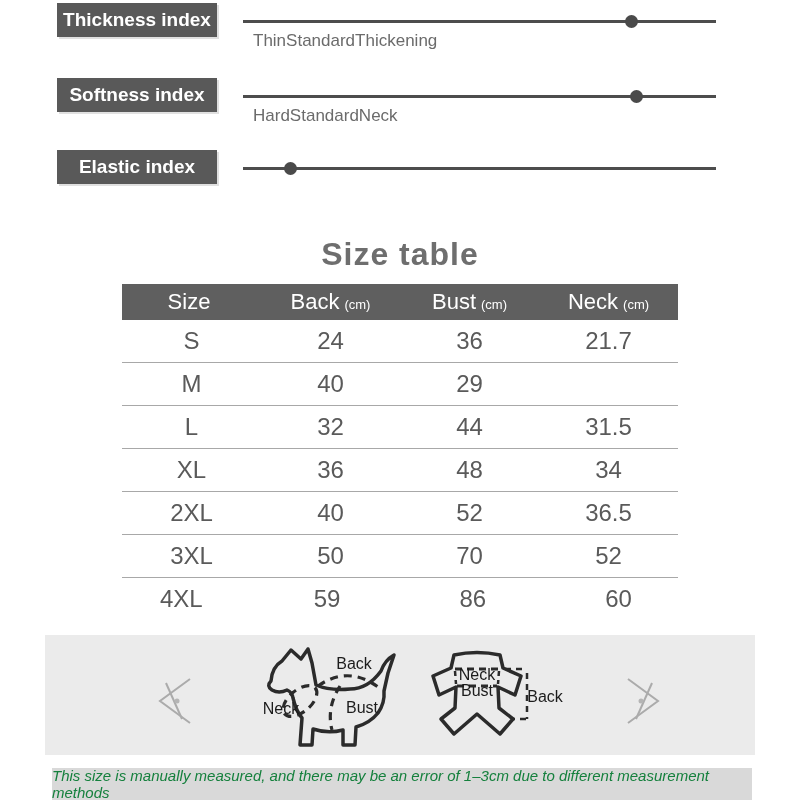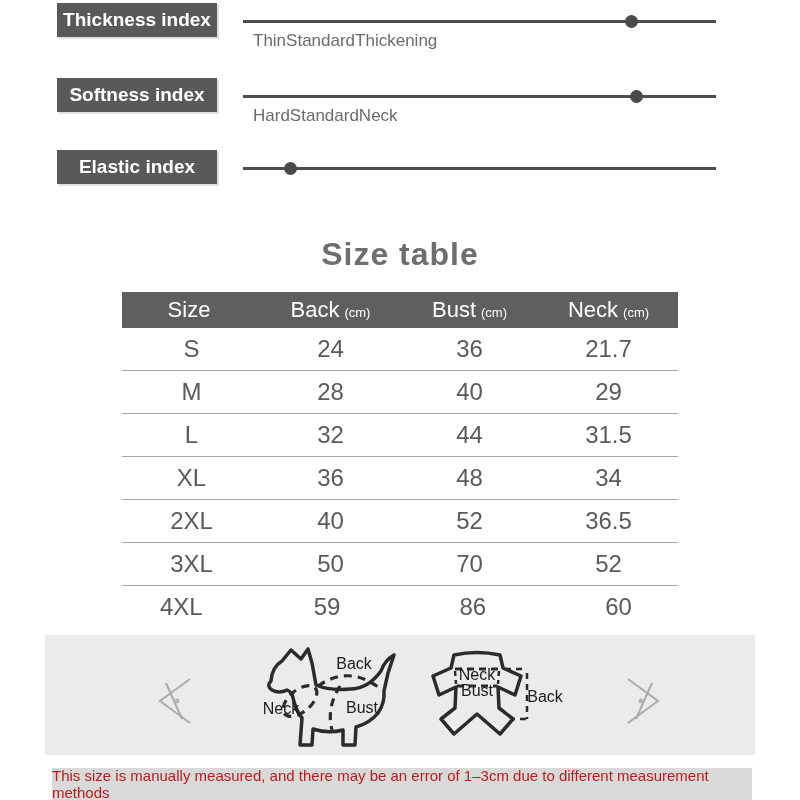--- a/index.html
+++ b/index.html
@@ -17,38 +17,38 @@
   .idx-dot{position:absolute;top:12px;width:13px;height:13px;border-radius:50%;
            background:#4a4a4a;margin-left:-6px;}
   .idx-labels{position:absolute;left:0;top:28px;width:473px;display:flex;
               padding:0 10px;box-sizing:border-box;}
   .idx-labels span{font-size:17px;color:#6b6b6b;}
 
   
   .size-title{position:absolute;left:122px;top:236px;width:556px;text-align:center;
               font-size:32px;font-weight:700;color:#6e6e6e;letter-spacing:1px;}
   .size-table{position:absolute;left:122px;top:284px;width:556px;}
-  .thead{display:flex;background:#5f5f5f;height:36px;align-items:center;margin-top:8px;}
+  .thead{display:flex;background:#5f5f5f;height:36px;align-items:center;}
   .th{width:25%;display:flex;justify-content:center;align-items:baseline;gap:5px;
       color:#ffffff;font-size:22px;}
   .th .unit{font-size:13px;}
   .trow{display:flex;height:42px;align-items:center;border-bottom:1px solid #a8a8a8;}
   .trow:last-child{border-bottom:none;gap:27px;}
   .td{width:25%;text-align:center;font-size:24px;color:#5a5a5a;}
 
   
   .strip{position:absolute;left:45px;top:635px;width:710px;height:120px;background:#ebebeb;}
   .strip svg{position:absolute;}
   .dlabel{position:absolute;transform:translate(-50%,-50%);font-size:16px;color:#1c1c1c;
           white-space:nowrap;}
 
   
   .footer-bar{position:absolute;left:52px;top:768px;width:700px;height:32px;
               background:#d9d9d9;display:flex;align-items:center;justify-content:center;}
-  .footer-bar span{font-size:15px;color:#b91c1c;}
+  .footer-bar span{font-size:15px;color:#15803d;font-style:italic;}
 </style>
 </head>
 <body>
 
 <div class="page">
 
   <div class="idx-row" style="top:3px">
     <div class="idx-badge">Thickness index</div>
     <div class="idx-scale">
       <div class="idx-line"></div>
@@ -105,21 +105,20 @@
     </div>
 
     <div class="trow">
       <div class="td">S</div>
       <div class="td">24</div>
       <div class="td">36</div>
       <div class="td">21.7</div>
     </div>
     <div class="trow">
       <div class="td">M</div>
-      <div class="td">28</div>
       <div class="td">40</div>
       <div class="td">29</div>
     </div>
     <div class="trow">
       <div class="td">L</div>
       <div class="td">32</div>
       <div class="td">44</div>
       <div class="td">31.5</div>
     </div>
     <div class="trow">

